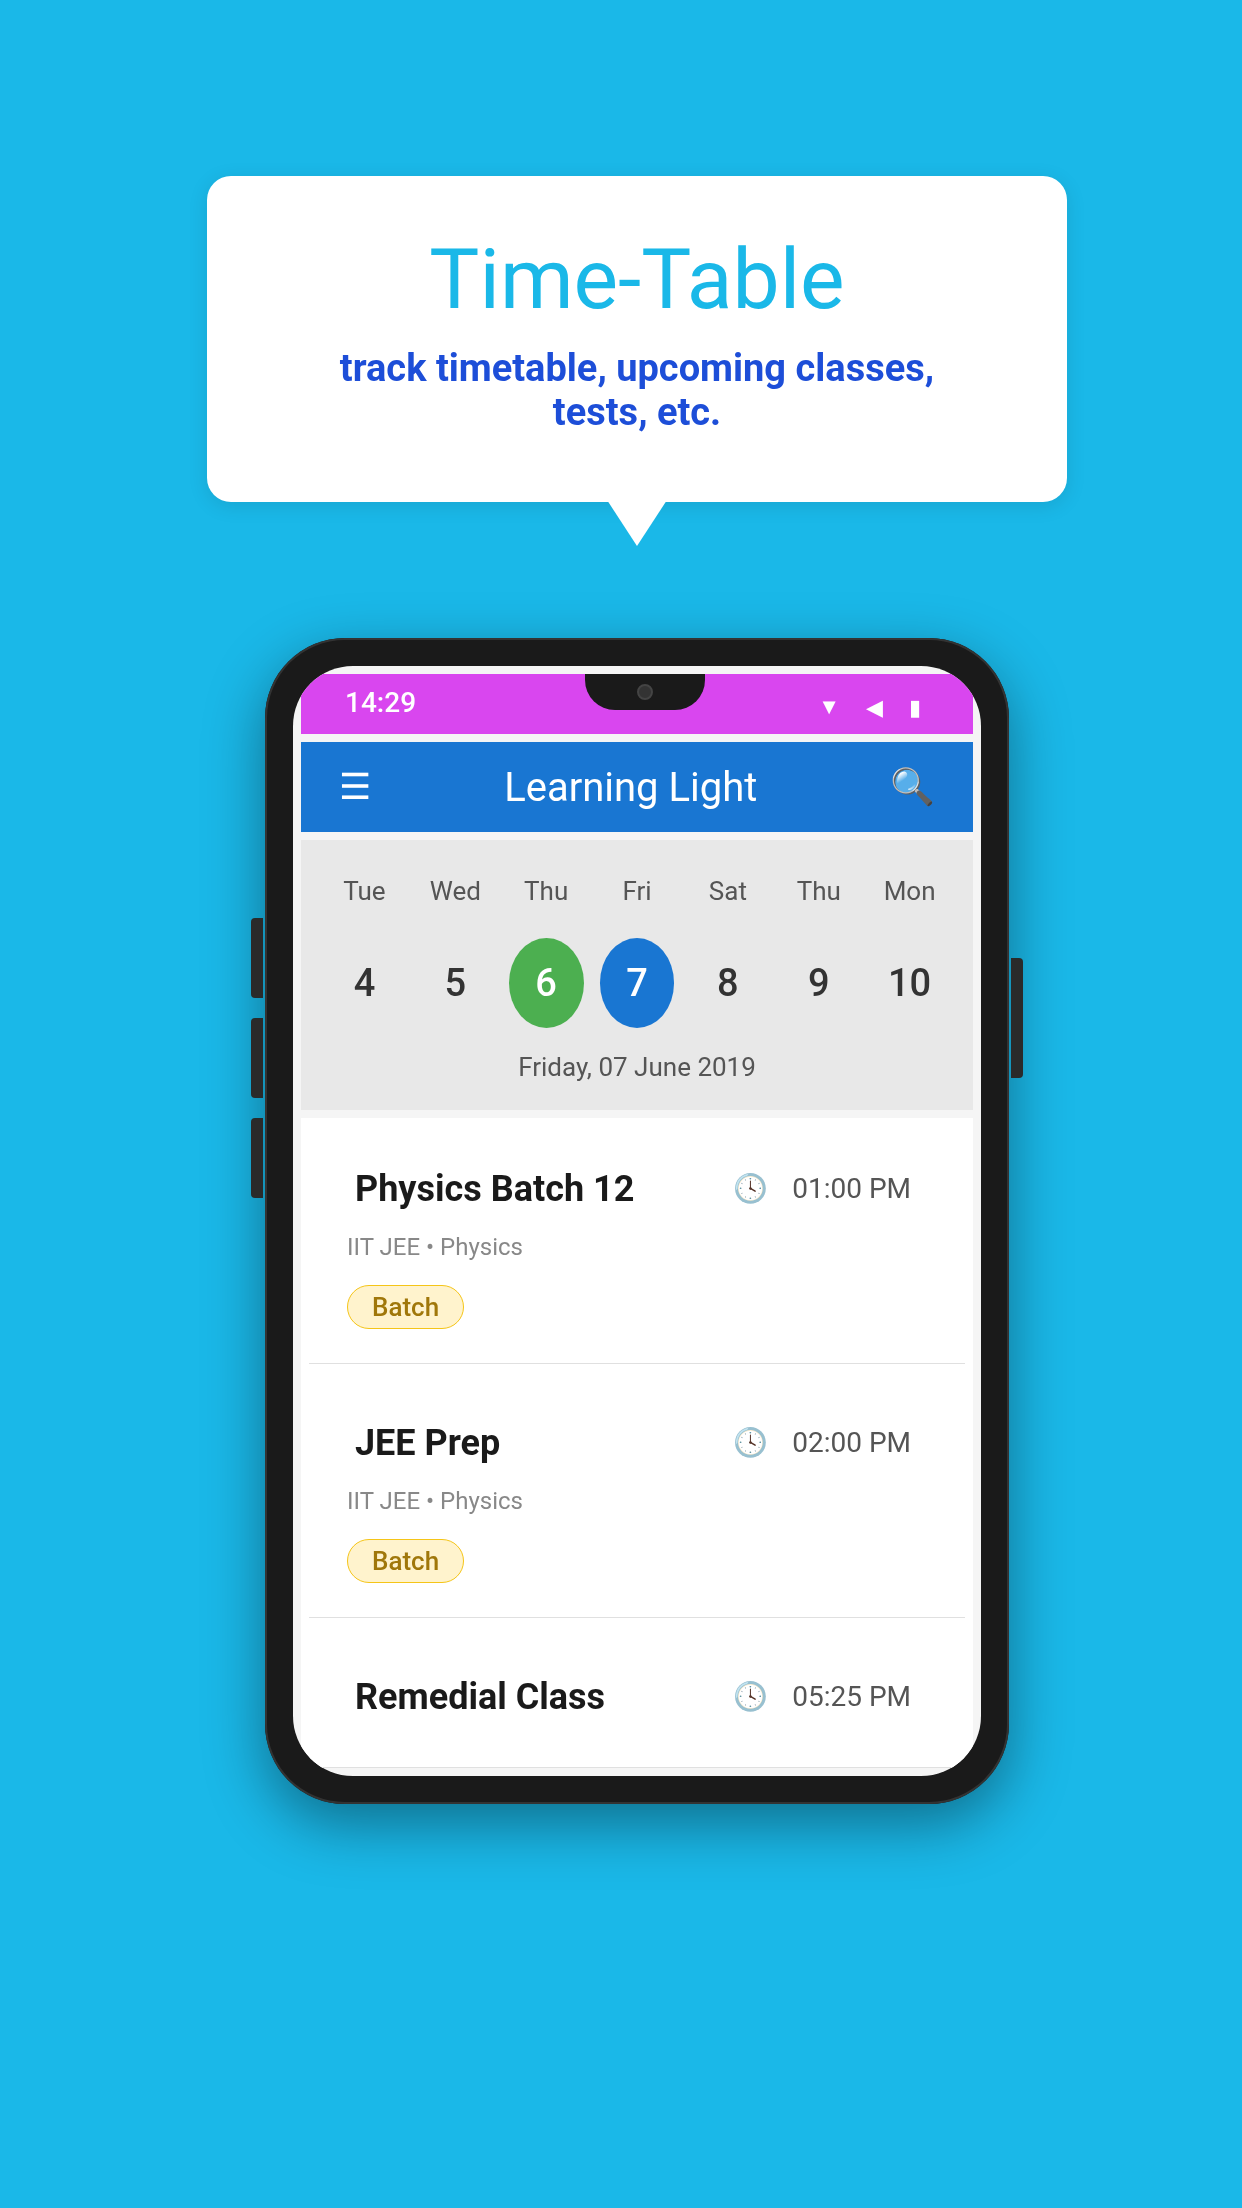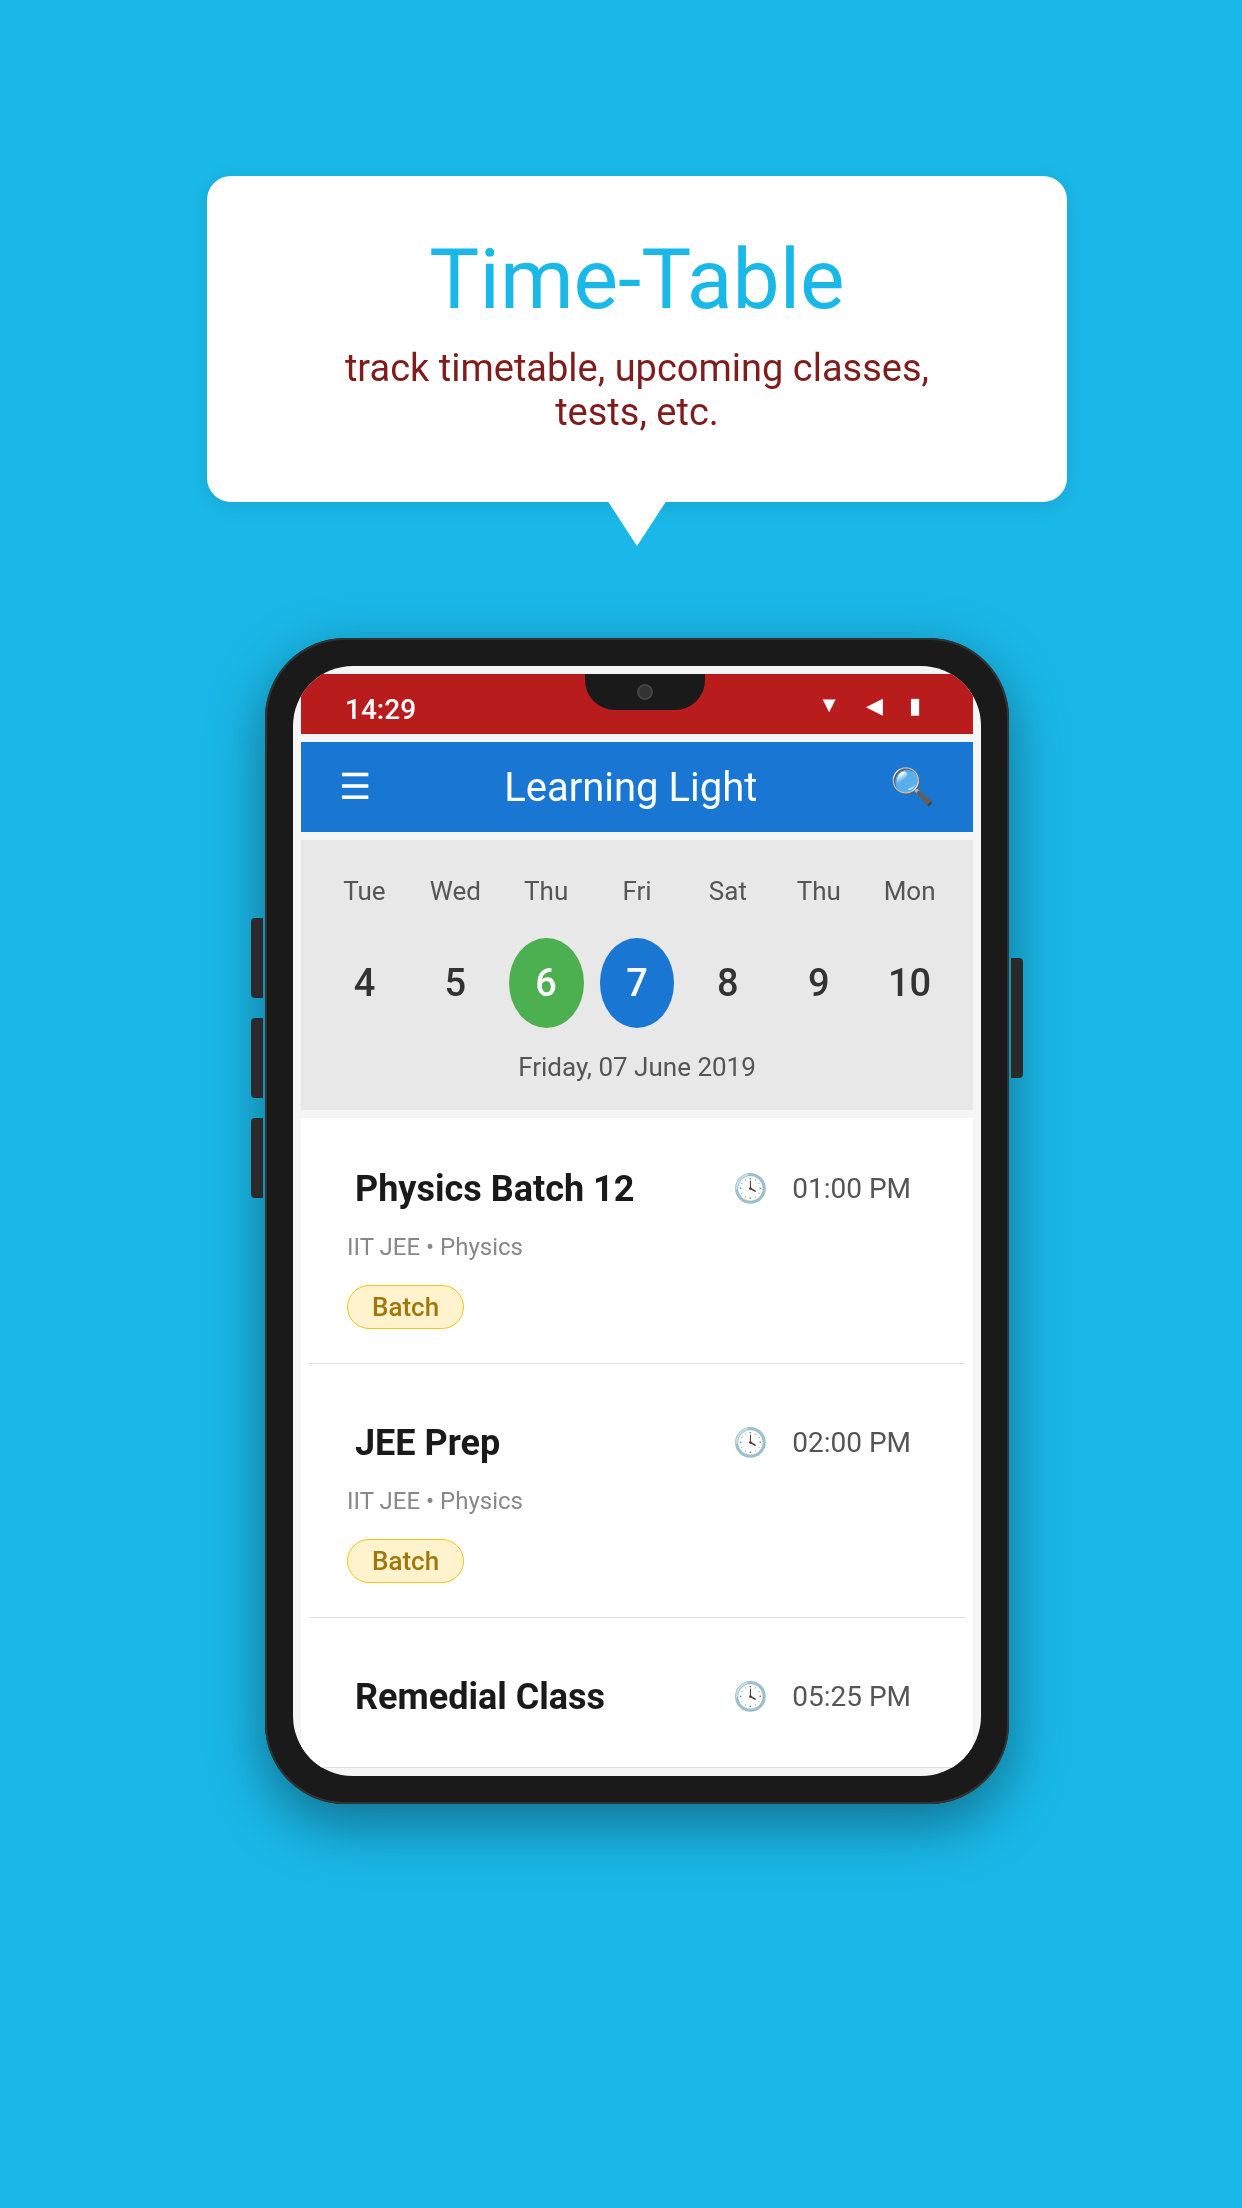--- a/index.html
+++ b/index.html
@@ -44,22 +44,22 @@
     .tooltip-title {
       font-size: 84px;
       font-weight: 400;
       color: #1ab8e8;
       line-height: 1.1;
       margin-bottom: 20px;
     }
 
     .tooltip-subtitle {
       font-size: 38px;
-      color: #7f1d1d;
-      font-weight: 400;
+      color: #1d4ed8;
+      font-weight: 700;
     }
 
     
     .phone-container {
       margin-top: 120px;
       width: 760px;
       position: relative;
     }
 
     .phone-outer {
@@ -120,24 +120,24 @@
     .notch-camera {
       width: 16px;
       height: 16px;
       background: #333;
       border-radius: 50%;
       border: 2px solid #444;
     }
 
     
     .status-bar {
-      background: #b91c1c;
+      background: #d946ef;
       height: 60px;
       display: flex;
-      align-items: flex-end;
+      align-items: flex-start;
       justify-content: space-between;
       padding: 0 36px;
       padding-top: 4px;
     }
 
     .status-time {
       color: white;
       font-size: 28px;
       font-weight: 500;
     }

